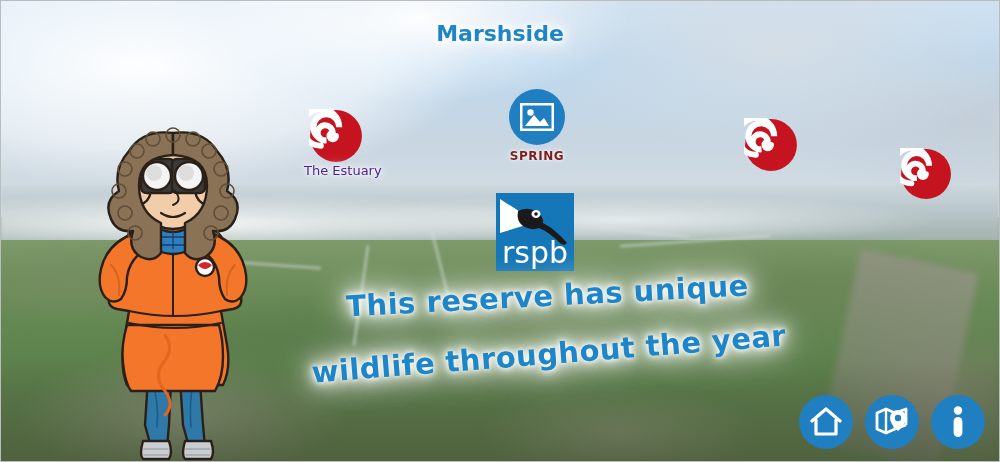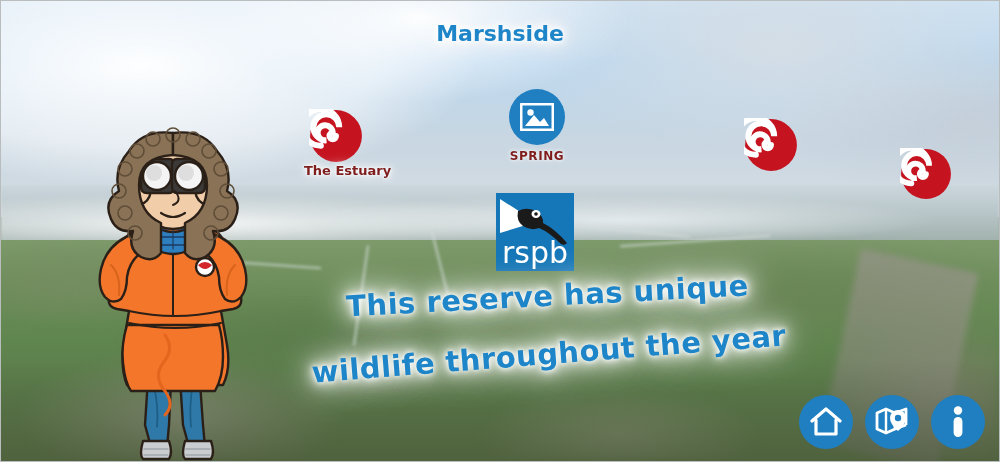--- a/index.html
+++ b/index.html
@@ -99,21 +99,21 @@
   #tagline1{left:345px;top:278px;transform:rotate(-3deg);}
   #tagline2{left:310px;top:336px;transform:rotate(-4.5deg);}
 
   
   .hotspot{position:absolute;}
   .spiral{
     display:block;
   }
   .hotspot-label{
     position:absolute;
-    font-size:13px;font-weight:bold;color:#7f1d1d;white-space:nowrap;
+    font-size:13px;font-weight:normal;color:#4c1d95;white-space:nowrap;
     text-shadow:0 0 3px #fff,0 0 6px #fff,0 0 10px #fff,0 0 15px #fff;
   }
 
   
   #season-btn{position:absolute;left:503px;top:88px;width:66px;text-align:center;}
   .circle-btn{
     width:56px;height:56px;border-radius:50%;
     background:#1f7fc0;
     display:flex;align-items:center;justify-content:center;
     margin:0 auto;

